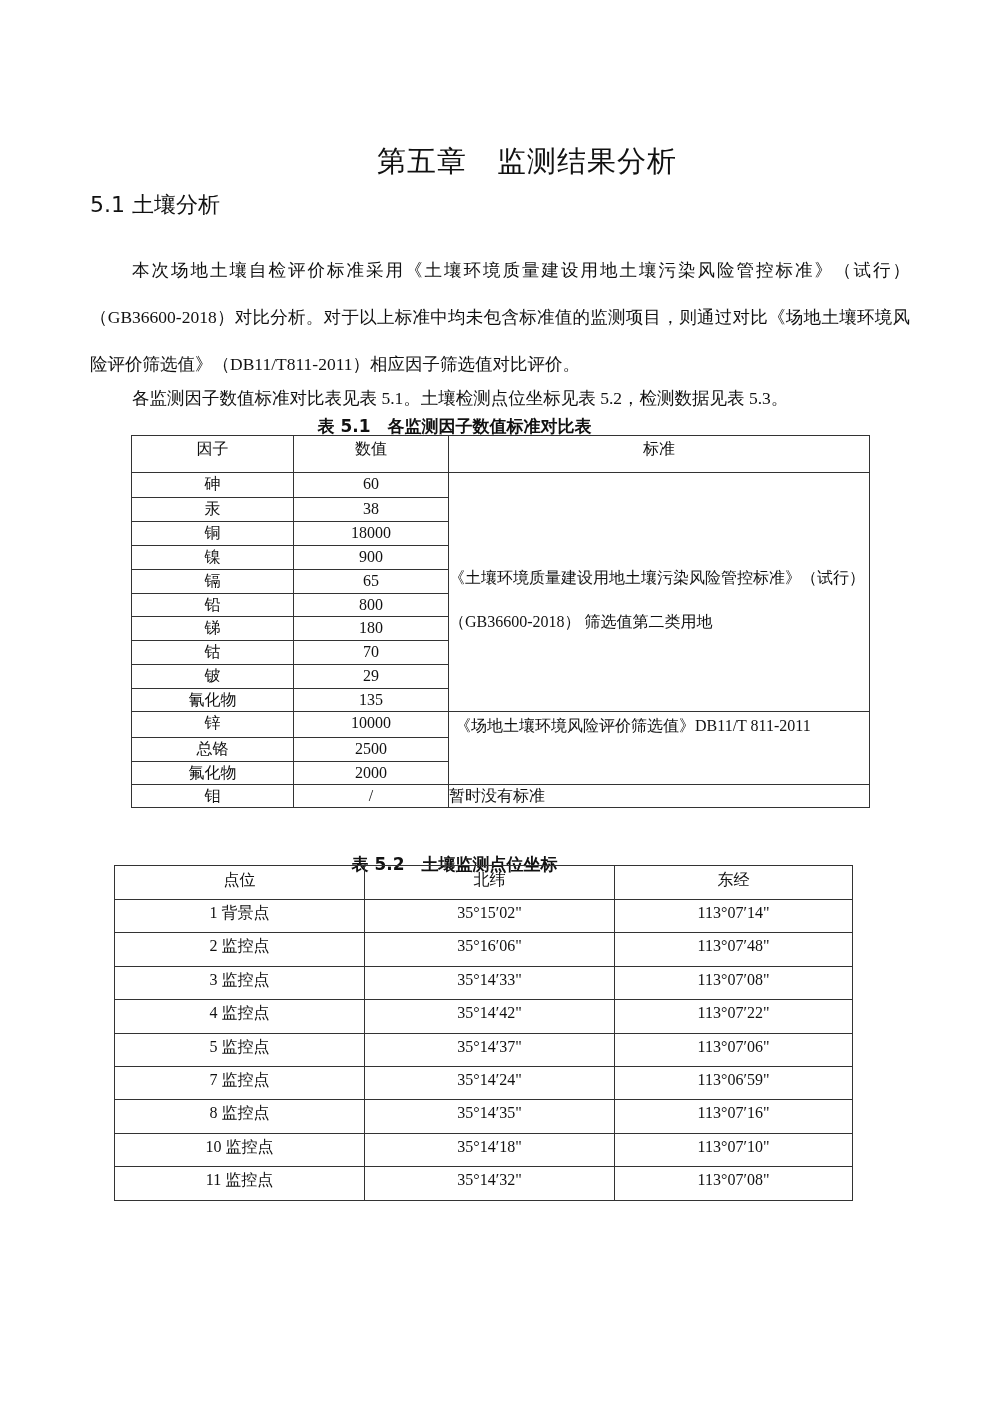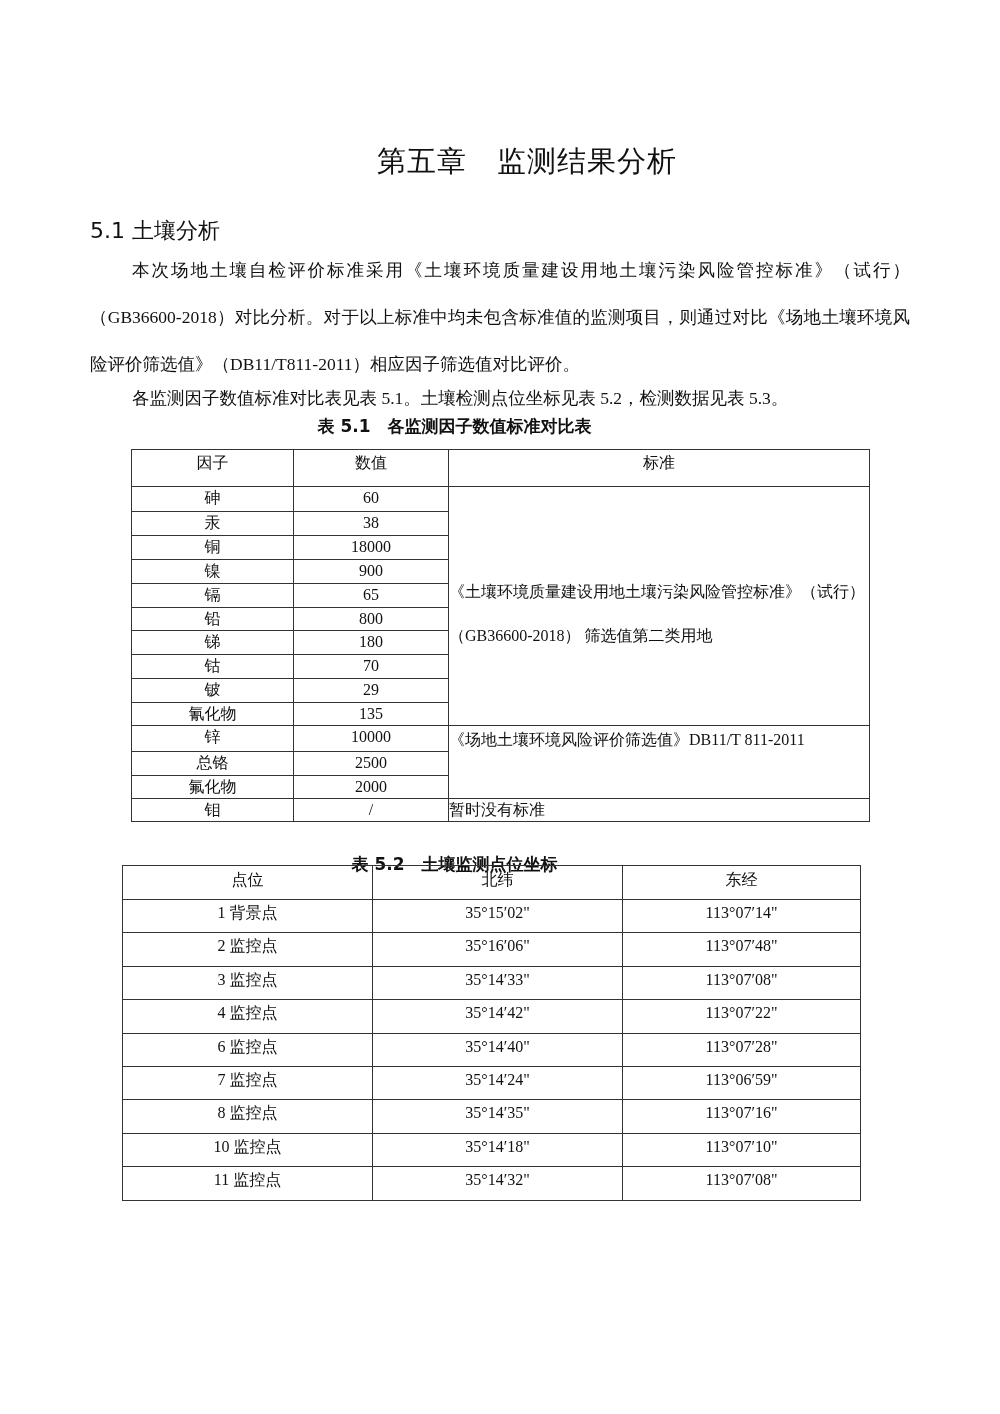--- a/index.html
+++ b/index.html
@@ -7,21 +7,21 @@
     width: 1000px; height: 1414px; position: relative; overflow: hidden;
     font-family: "Liberation Serif", "DejaVu Serif", serif; color: #111;
   }
   .chapter-title {
     position: absolute; top: 122px; left: 0; width: 1000px; text-align: center;
     font-family: "DejaVu Sans", "Liberation Sans", sans-serif;
     font-size: 29px; letter-spacing: 1px; line-height: 40px; font-weight: normal; padding-left: 27px;
   }
   .chapter-title .gap { display: inline-block; width: 30px; }
   .section-heading {
-    position: absolute; top: 196px; left: 90px;
+    position: absolute; top: 170px; left: 90px;
     font-family: "DejaVu Sans", "Liberation Sans", sans-serif;
     font-size: 22px; line-height: 34px; font-weight: normal;
   }
   .para {
     position: absolute; left: 90px; width: 820px;
     font-size: 17.5px; line-height: 47px; text-align: justify;
   }
   .para1 { top: 229px; text-indent: 42px; }
   .para2 { top: 357px; text-indent: 42px; }
   .caption {
@@ -32,27 +32,27 @@
   .caption1 { top: 414px; }
   .caption2 { top: 852px; }
   table {
     position: absolute; border-collapse: collapse; table-layout: fixed;
     font-family: "Liberation Serif", "DejaVu Serif", serif; font-size: 16px;
   }
   td, th {
     border: 1.3px solid #333; padding: 0; text-align: center; vertical-align: top;
     font-weight: normal; overflow: hidden;
   }
-  .t1 { left: 131px; top: 449px; width: 738px; border-radius: 20px; }
+  .t1 { left: 131px; top: 435px; width: 738px; border-radius: 20px; }
   .t1 th { height: 36px; line-height: 26px; }
   .t1 td { line-height: 22px; }
   .t1 td.std { text-align: left; vertical-align: middle; line-height: 44px; font-size: 16px; padding-right: 2px; }
-  .t1 td.std2 { text-align: left; vertical-align: top; line-height: 28px; padding-left: 0; }
+  .t1 td.std2 { text-align: left; vertical-align: top; line-height: 28px; padding-left: 6px; }
   .t1 td.std3 { text-align: left; line-height: 22px; }
-  .t2 { left: 122px; top: 865px; width: 738px; }
+  .t2 { left: 114px; top: 865px; width: 738px; }
   .t2 th { height: 33px; line-height: 28px; }
   .t2 td { height: 32.4px; line-height: 26px; }
 </style>
 </head>
 <body>
 
 <h1 class="chapter-title"><span>第五章</span><span class="gap"></span><span>监测结果分析</span></h1>
 
 <h2 class="section-heading">5.1 土壤分析</h2>
 
@@ -167,23 +167,23 @@
       <td>3 监控点</td>
       <td>35°14′33"</td>
       <td>113°07′08"</td>
     </tr>
     <tr>
       <td>4 监控点</td>
       <td>35°14′42"</td>
       <td>113°07′22"</td>
     </tr>
     <tr>
-      <td>6 监控点</td>
-      <td>35°14′40"</td>
-      <td>113°07′28"</td>
+      <td>5 监控点</td>
+      <td>35°14′37"</td>
+      <td>113°07′06"</td>
     </tr>
     <tr>
       <td>7 监控点</td>
       <td>35°14′24"</td>
       <td>113°06′59"</td>
     </tr>
     <tr>
       <td>8 监控点</td>
       <td>35°14′35"</td>
       <td>113°07′16"</td>

